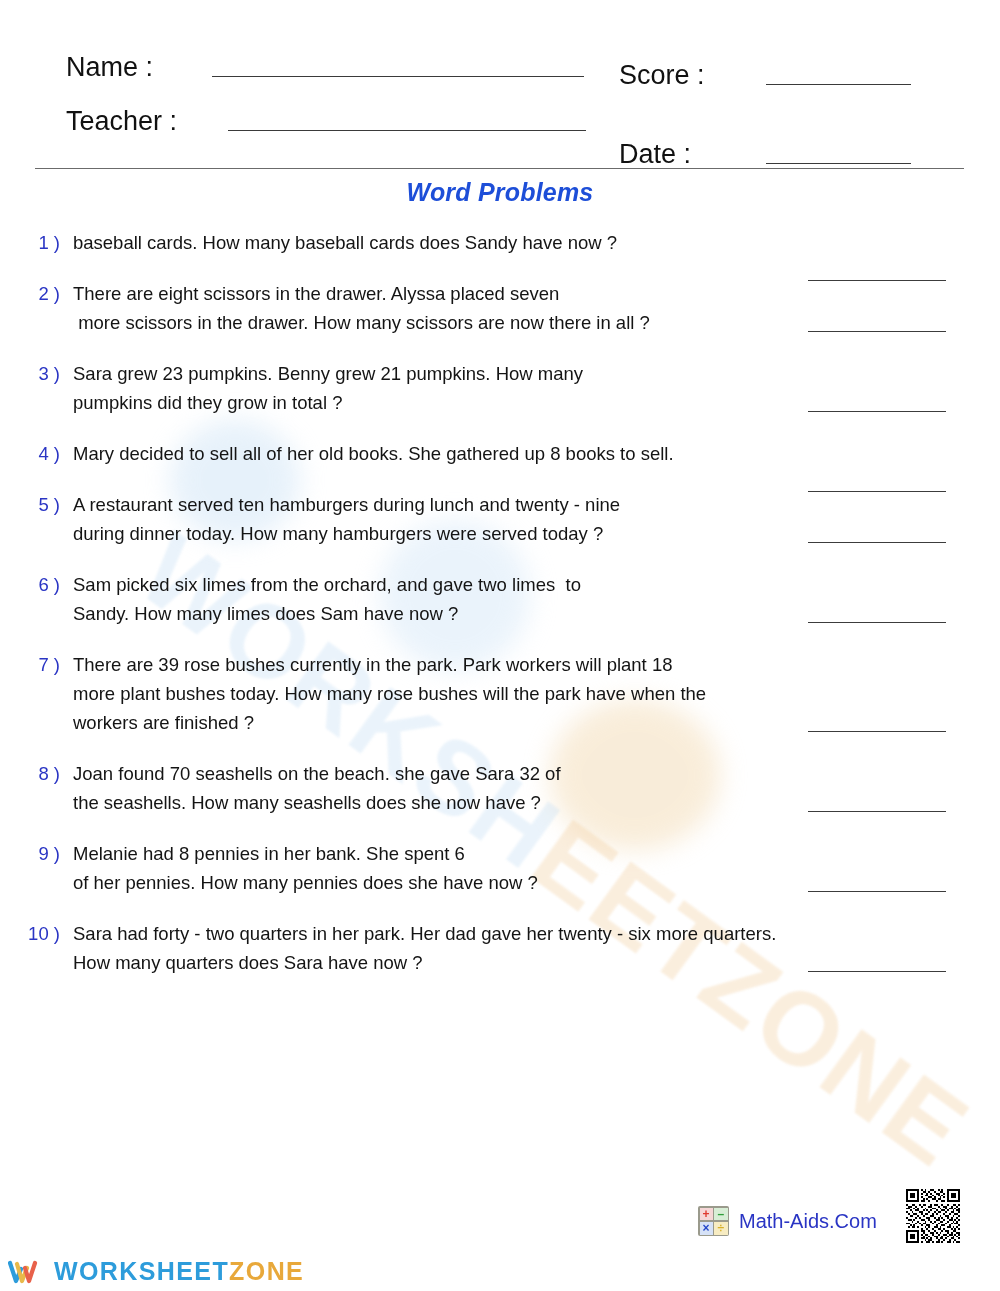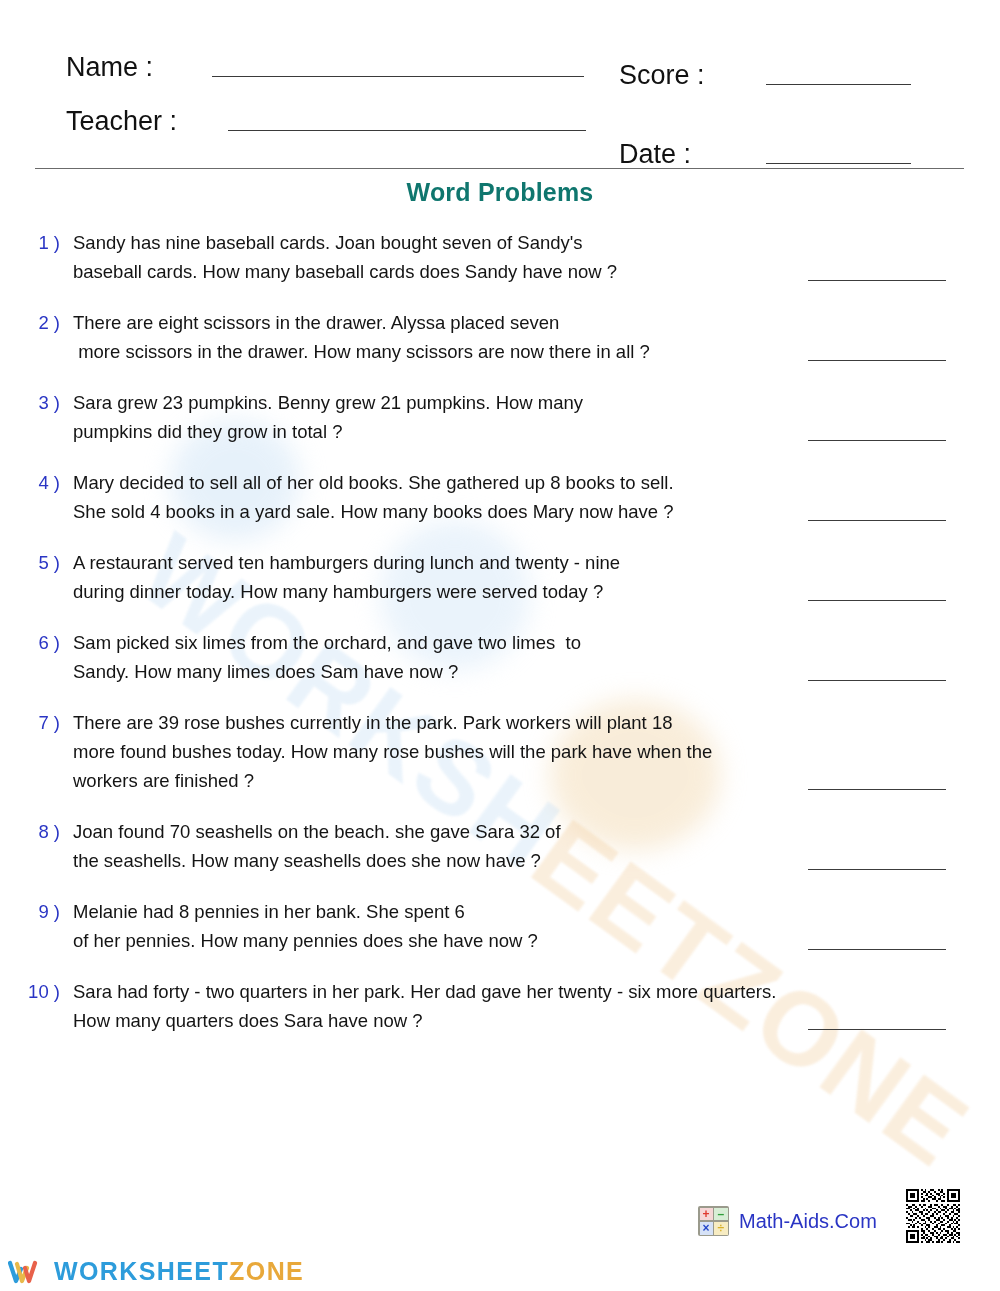--- a/index.html
+++ b/index.html
@@ -106,23 +106,24 @@
   }
 
   .title {
     position: absolute;
     left: 0;
     top: 178px;
     width: 1000px;
     text-align: center;
     font-size: 25px;
     font-weight: bold;
-    color: #0f766e;
+    color: #1d4ed8;
     letter-spacing: .2px;
     z-index: 3;
+    font-style: italic;
   }
 
   
   .problems {
     position: absolute;
     left: 0;
     top: 228px;
     width: 1000px;
     z-index: 3;
   }
@@ -270,21 +271,20 @@
   </div>
 
   <div class="divider"></div>
 
   <div class="title">Word Problems</div>
 
   <div class="problems" id="problems-list">
       <div class="problem">
         <div class="p-num">1 )</div>
         <div class="p-body">
-          <div class="p-line">Sandy has nine baseball cards. Joan bought seven of Sandy's</div>
           <div class="p-line">baseball cards. How many baseball cards does Sandy have now ?</div>
         </div>
         <div class="ans-line" style="top: 52px;"></div>
       </div>
       <div class="problem">
         <div class="p-num">2 )</div>
         <div class="p-body">
           <div class="p-line">There are eight scissors in the drawer. Alyssa placed seven</div>
           <div class="p-line"> more scissors in the drawer. How many scissors are now there in all ?</div>
         </div>
@@ -295,21 +295,20 @@
         <div class="p-body">
           <div class="p-line">Sara grew 23 pumpkins. Benny grew 21 pumpkins. How many</div>
           <div class="p-line">pumpkins did they grow in total ?</div>
         </div>
         <div class="ans-line" style="top: 52px;"></div>
       </div>
       <div class="problem">
         <div class="p-num">4 )</div>
         <div class="p-body">
           <div class="p-line">Mary decided to sell all of her old books. She gathered up 8 books to sell.</div>
-          <div class="p-line">She sold 4 books in a yard sale. How many books does Mary now have ?</div>
         </div>
         <div class="ans-line" style="top: 52px;"></div>
       </div>
       <div class="problem">
         <div class="p-num">5 )</div>
         <div class="p-body">
           <div class="p-line">A restaurant served ten hamburgers during lunch and twenty - nine</div>
           <div class="p-line">during dinner today. How many hamburgers were served today ?</div>
         </div>
         <div class="ans-line" style="top: 52px;"></div>
@@ -319,21 +318,21 @@
         <div class="p-body">
           <div class="p-line">Sam picked six limes from the orchard, and gave two limes  to</div>
           <div class="p-line">Sandy. How many limes does Sam have now ?</div>
         </div>
         <div class="ans-line" style="top: 52px;"></div>
       </div>
       <div class="problem">
         <div class="p-num">7 )</div>
         <div class="p-body">
           <div class="p-line">There are 39 rose bushes currently in the park. Park workers will plant 18</div>
-          <div class="p-line">more found bushes today. How many rose bushes will the park have when the</div>
+          <div class="p-line">more plant bushes today. How many rose bushes will the park have when the</div>
           <div class="p-line">workers are finished ?</div>
         </div>
         <div class="ans-line" style="top: 81px;"></div>
       </div>
       <div class="problem">
         <div class="p-num">8 )</div>
         <div class="p-body">
           <div class="p-line">Joan found 70 seashells on the beach. she gave Sara 32 of</div>
           <div class="p-line">the seashells. How many seashells does she now have ?</div>
         </div>

